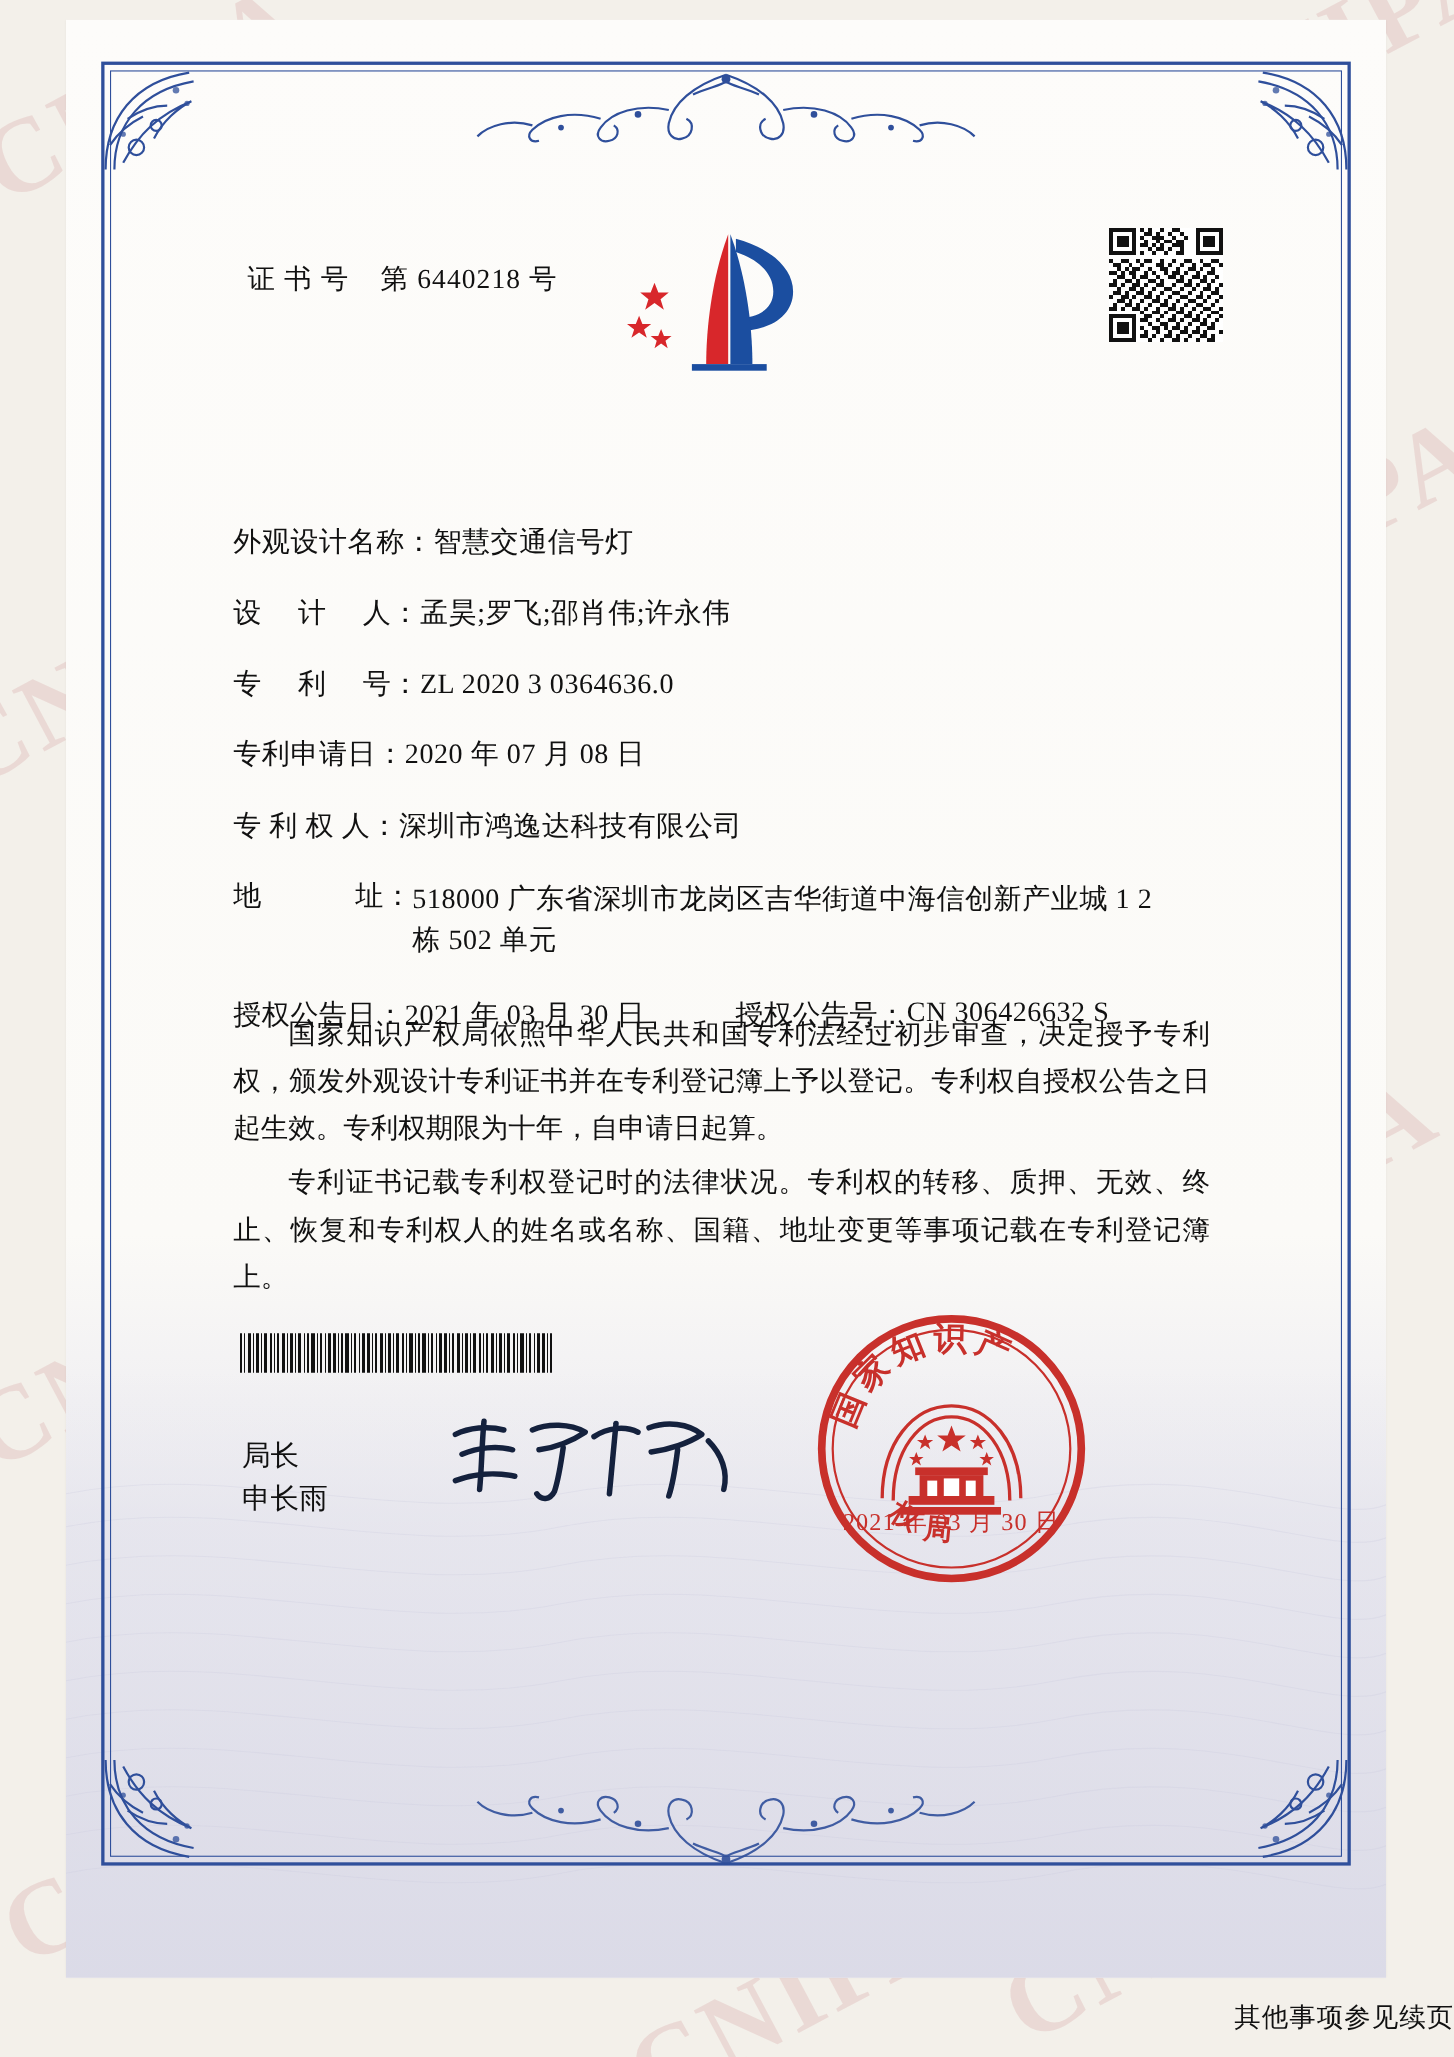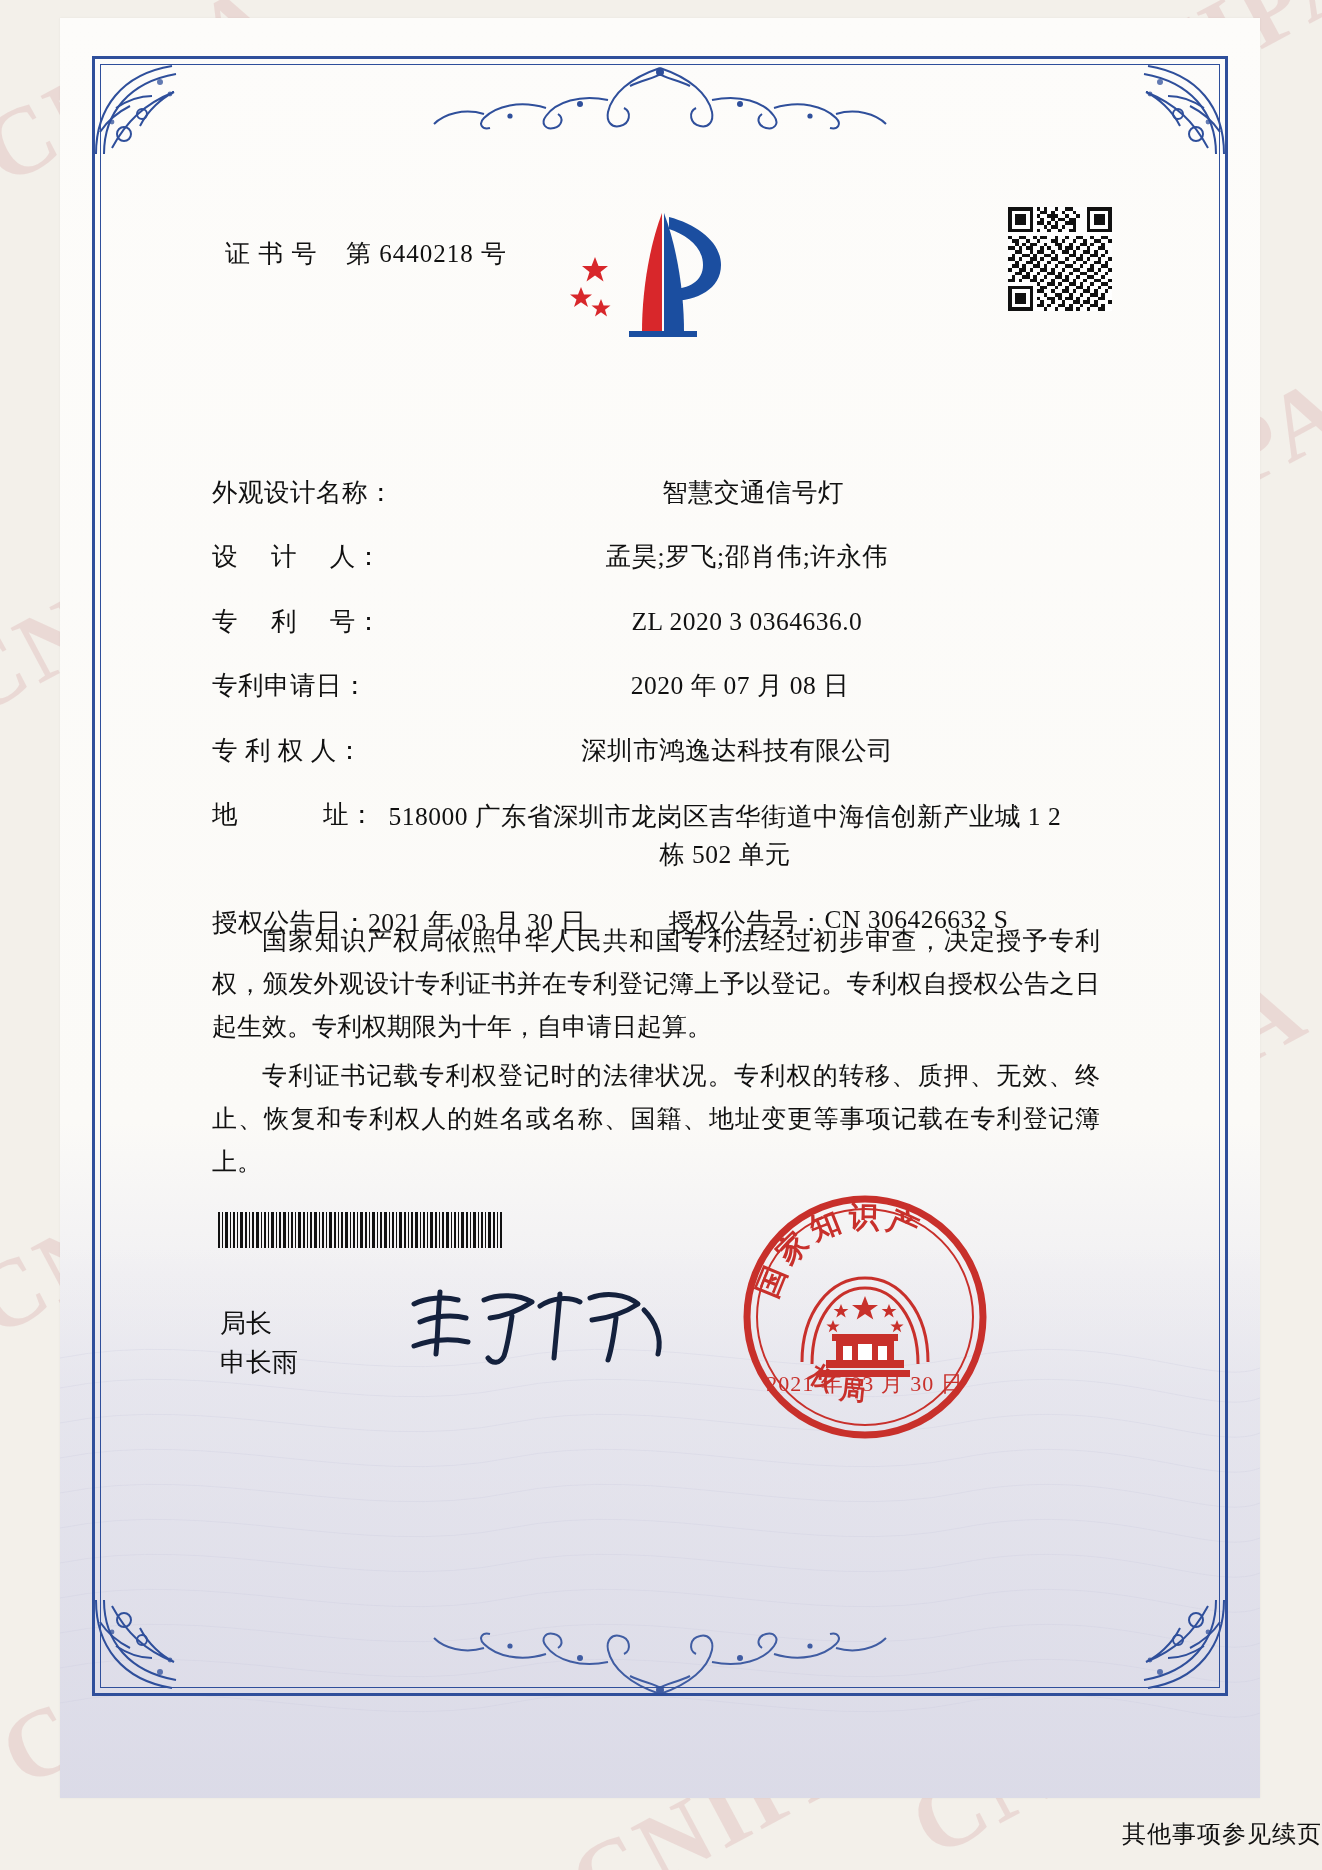--- a/index.html
+++ b/index.html
@@ -156,21 +156,20 @@
     top: 412px;
     width: 900px;
     font-size: 25.5px;
     color: #111;
   }
   .field-row {
     display: flex;
     align-items: flex-start;
     margin-bottom: 30px;
     line-height: 1.35;
-    text-align: center;
   }
   .f-label {
     flex: 0 0 auto;
     white-space: pre;
     letter-spacing: 0.5px;
   }
   .f-value {
     flex: 1 1 auto;
     letter-spacing: 0.5px;
   }

